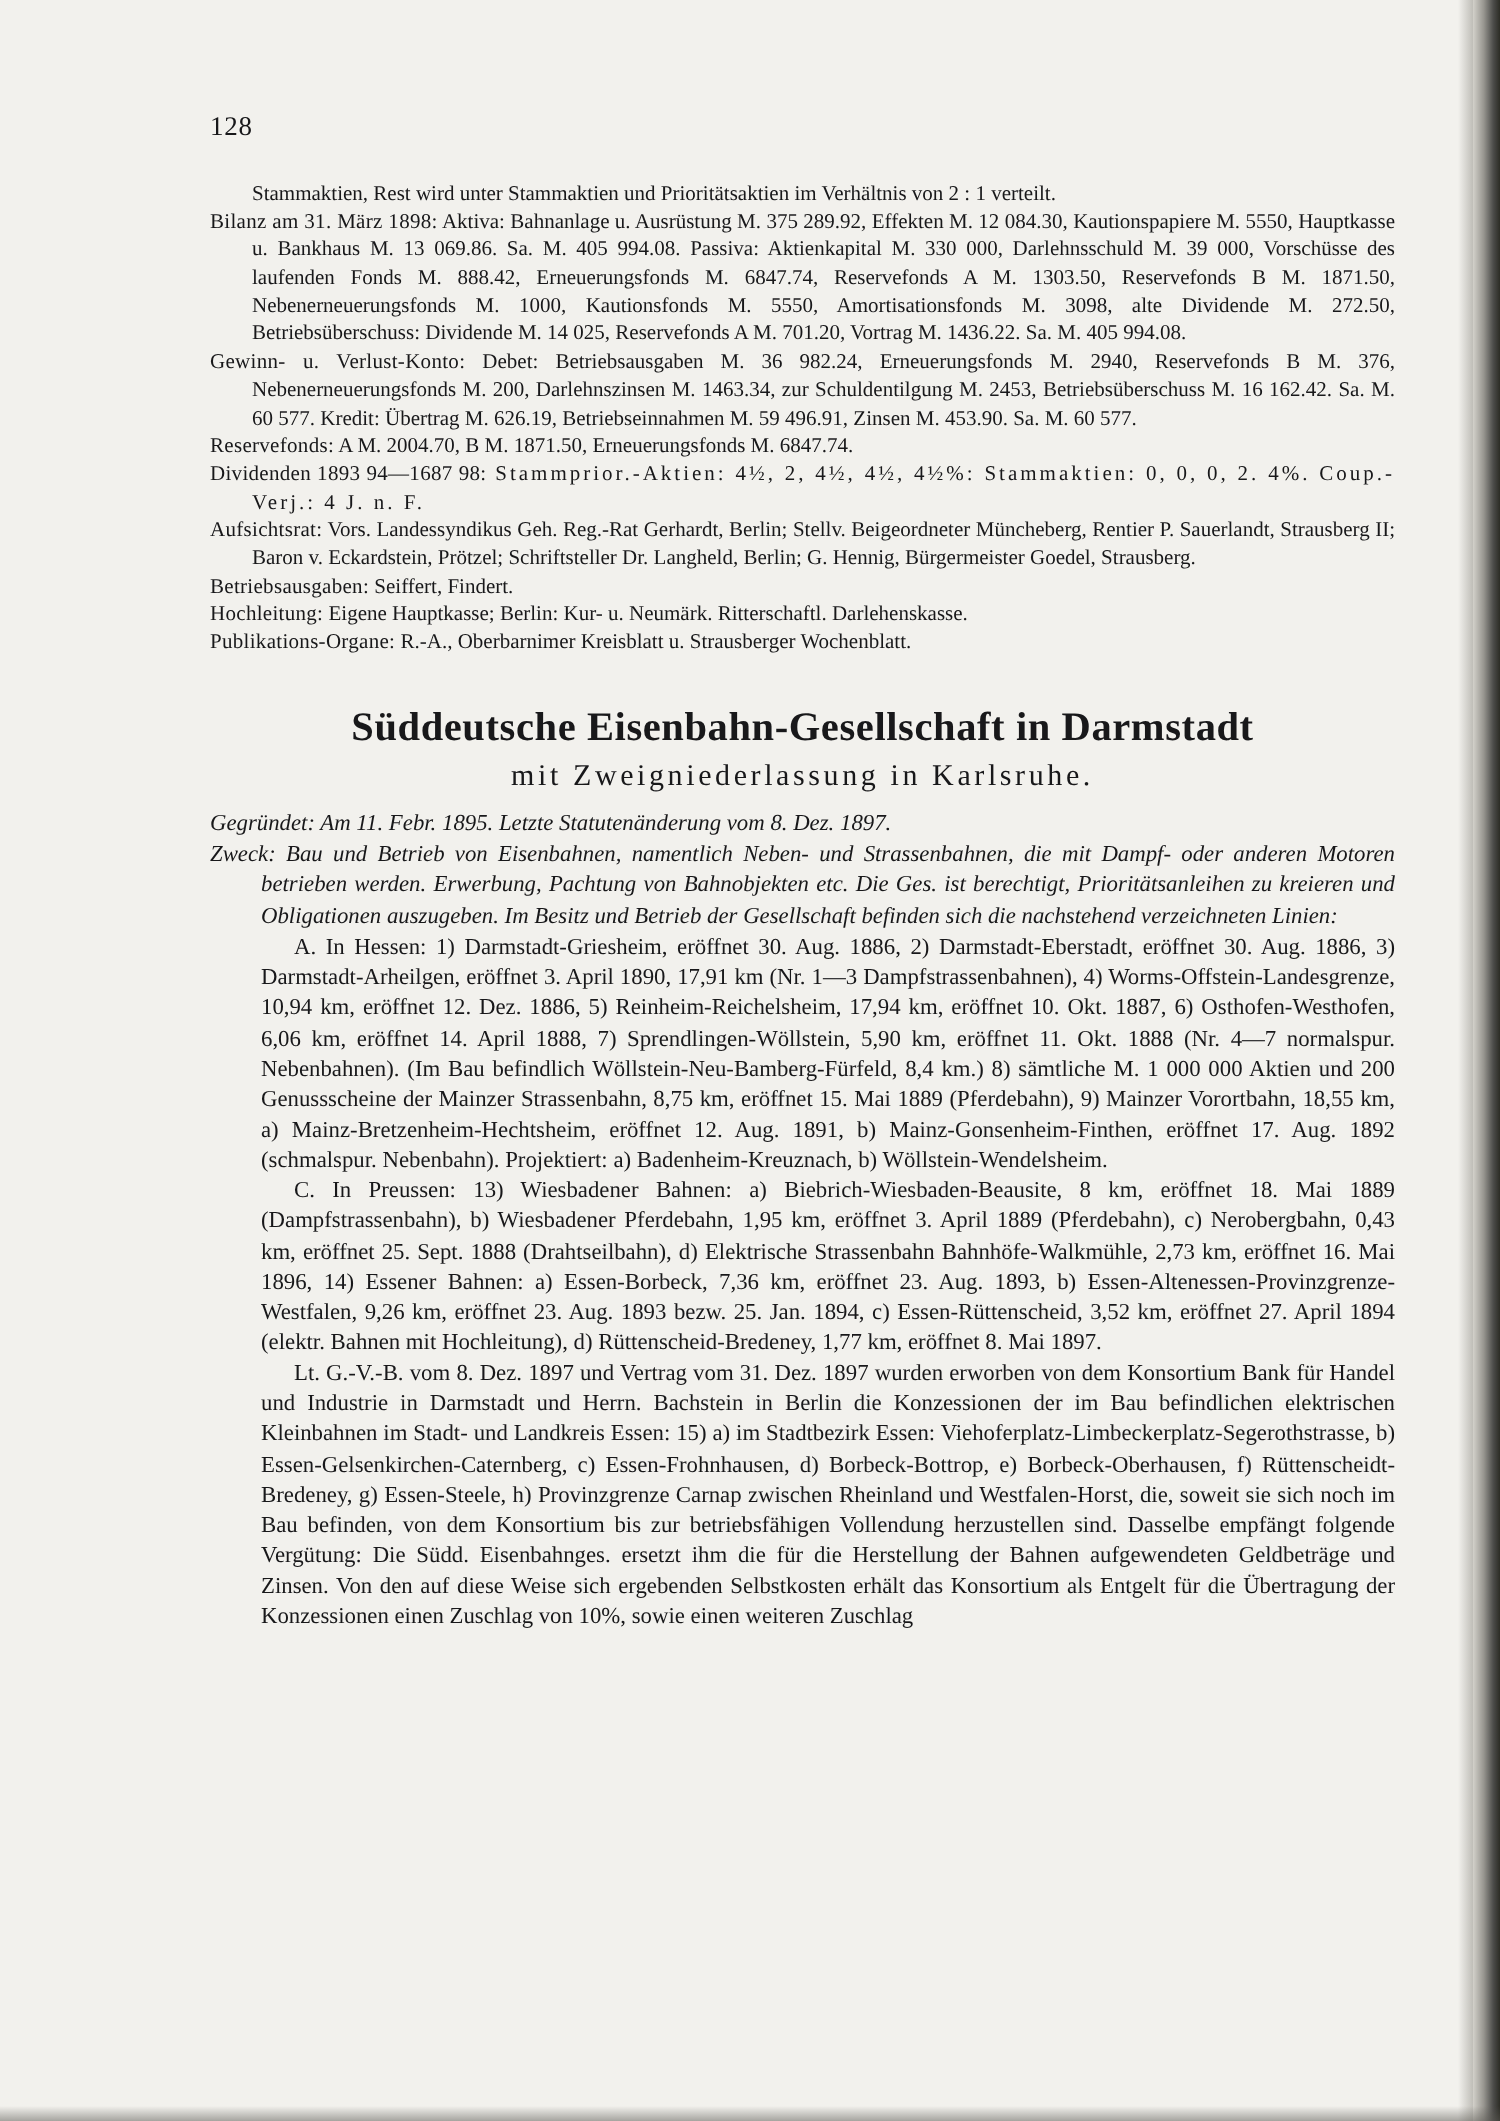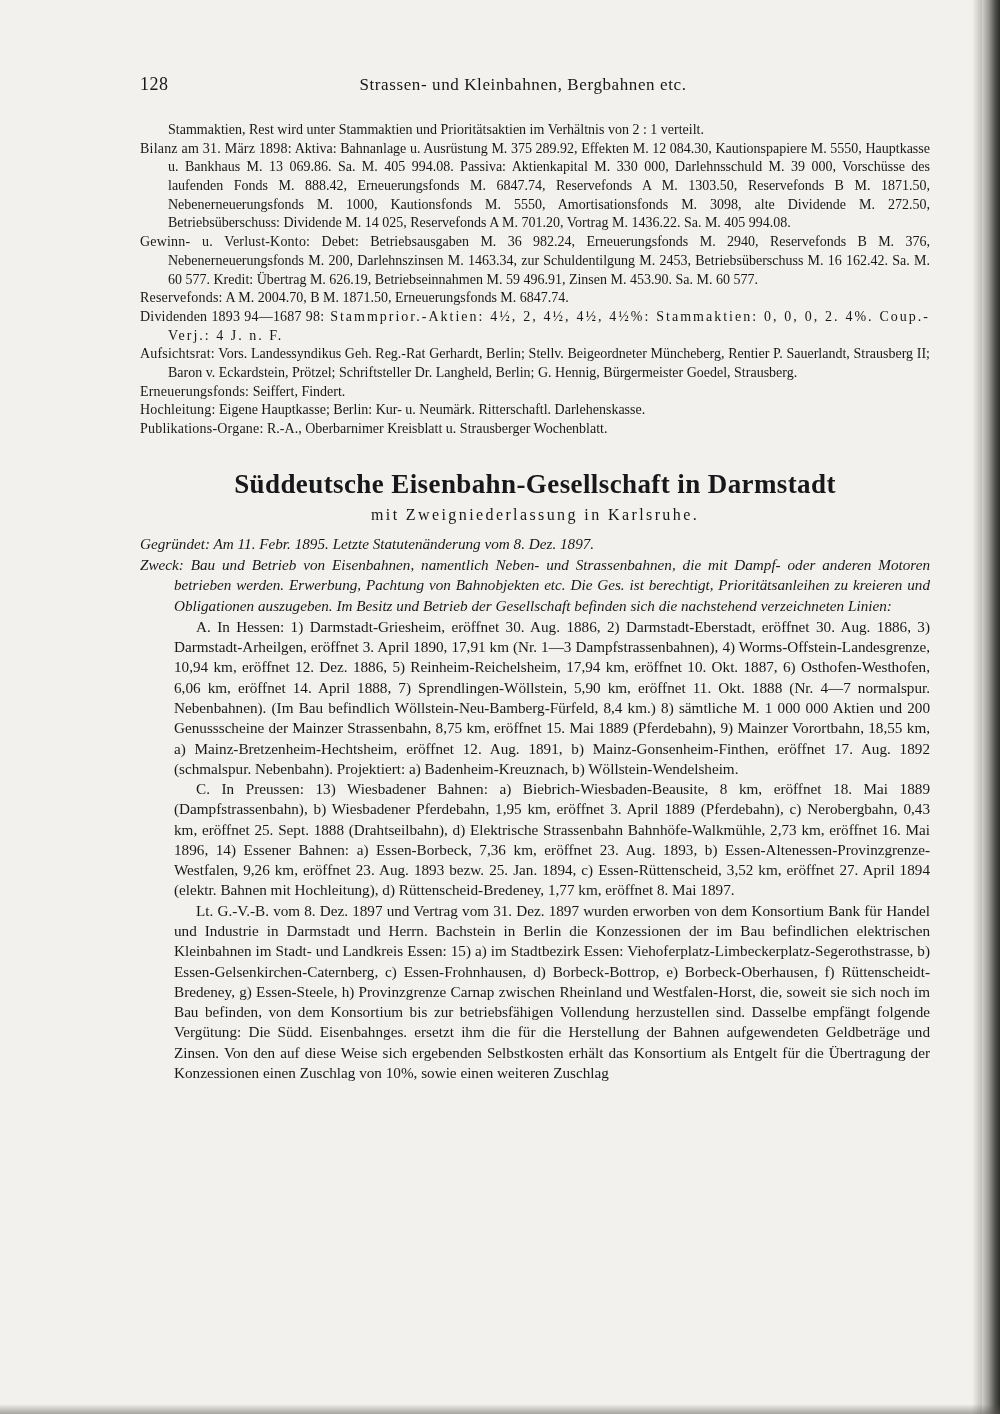--- a/index.html
+++ b/index.html
@@ -104,21 +104,21 @@
     margin-top: 30px;
     text-align: center;
   }
   .company h1 {
     font-size: 27px;
     font-weight: bold;
     margin: 0 0 6px 0;
     letter-spacing: .4px;
   }
   .company .sub {
-    font-size: 16px;
+    font-size: 20px;
     letter-spacing: 2.4px;
     margin-bottom: 10px;
   }
 
   .section {
     font-size: 15.2px;
     line-height: 1.335;
     text-align: justify;
   }
   .para {
@@ -133,21 +133,20 @@
   }
 </style>
 </head>
 <body>
 
 <div class="page">
   <div class="content">
 
     <div class="runhead">
       <div class="folio">128</div>
-      <div class="runhead-title">Strassen- und Kleinbahnen, Bergbahnen etc.</div>
     </div>
 
     <div class="entry">
       <div class="plain-indent">Stammaktien, Rest wird unter Stammaktien und Prioritätsaktien im Verhältnis von 2 : 1 verteilt.</div>
 
       <div class="hang">
         <span class="lbl">Bilanz am 31. März 1898:</span><span> Aktiva: Bahnanlage u. Ausrüstung M. 375 289.92, Effekten M. 12 084.30, Kautionspapiere M. 5550, Hauptkasse u. Bankhaus M. 13 069.86. Sa. M. 405 994.08. Passiva: Aktienkapital M. 330 000, Darlehnsschuld M. 39 000, Vorschüsse des laufenden Fonds M. 888.42, Erneuerungsfonds M. 6847.74, Reservefonds A M. 1303.50, Reservefonds B M. 1871.50, Nebenerneuerungsfonds M. 1000, Kautionsfonds M. 5550, Amortisationsfonds M. 3098, alte Dividende M. 272.50, Betriebsüberschuss: Dividende M. 14 025, Reservefonds A M. 701.20, Vortrag M. 1436.22. Sa. M. 405 994.08.</span>
       </div>
 
       <div class="hang">
@@ -161,21 +160,21 @@
       <div class="hang">
         <span class="lbl">Dividenden 1893 94—1687 98:</span><span class="sp"> Stammprior.-Aktien: 4½, 2, 4½, 4½, 4½%: Stammaktien: 0, 0, 0, 2. 4%. Coup.-Verj.: 4 J. n. F.</span>
       </div>
 
 
       <div class="hang">
         <span class="lbl">Aufsichtsrat:</span><span> Vors. Landessyndikus Geh. Reg.-Rat Gerhardt, Berlin; Stellv. Beigeordneter Müncheberg, Rentier P. Sauerlandt, Strausberg II; Baron v. Eckardstein, Prötzel; Schriftsteller Dr. Langheld, Berlin; G. Hennig, Bürgermeister Goedel, Strausberg.</span>
       </div>
 
       <div class="hang">
-        <span class="lbl">Erneuerungsfonds:</span><span> Seiffert, Findert.</span>
+        <span class="lbl">Betriebsausgaben:</span><span> Seiffert, Findert.</span>
       </div>
 
       <div class="hang">
         <span class="lbl">Hochleitung:</span><span> Eigene Hauptkasse; Berlin: Kur- u. Neumärk. Ritterschaftl. Darlehenskasse.</span>
       </div>
 
       <div class="hang">
         <span class="lbl">Publikations-Organe:</span><span> R.-A., Oberbarnimer Kreisblatt u. Strausberger Wochenblatt.</span>
       </div>
     </div>

